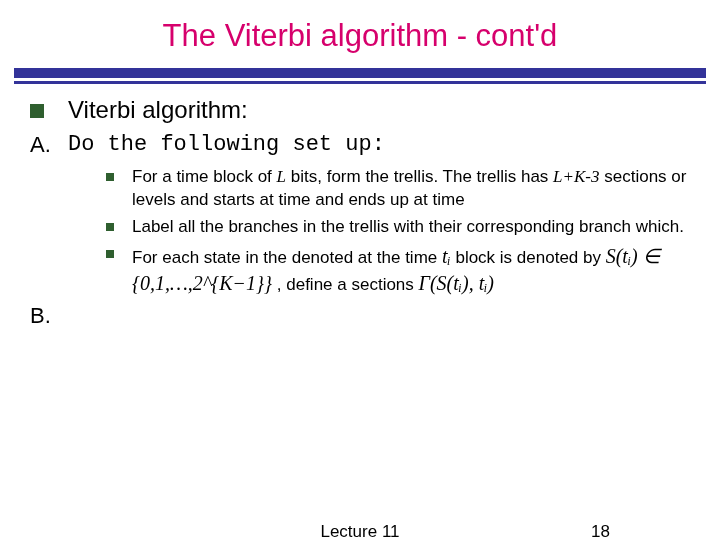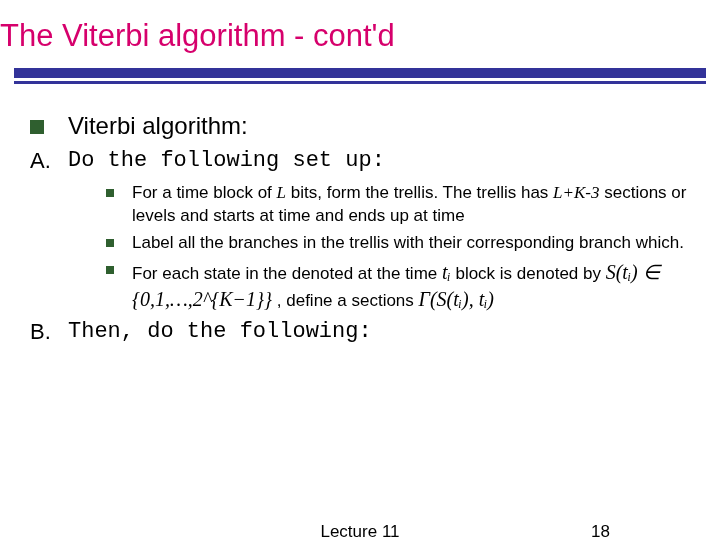--- a/index.html
+++ b/index.html
@@ -15,39 +15,39 @@
   .slide {
     position: relative;
     width: 720px;
     height: 540px;
     box-sizing: border-box;
   }
   .title {
     color: #d6006c;
     font-family: Verdana, Geneva, sans-serif;
     font-size: 31px;
-    text-align: left;
+    text-align: center;
     padding-top: 18px;
     font-weight: 400;
   }
   .rule-wrap {
     margin-top: 14px;
   }
   .rule-thick {
     height: 10px;
     background: #333399;
     margin: 0 14px;
   }
   .rule-thin {
     height: 3px;
     background: #333399;
     margin: 3px 14px 0 14px;
   }
   .body {
-    padding: 28px 30px 0 30px;
+    padding: 12px 30px 0 30px;
   }
   .row {
     display: flex;
     align-items: flex-start;
     margin-bottom: 8px;
   }
   .sq {
     width: 14px;
     height: 14px;
     background: #2f5f2f;
@@ -153,21 +153,20 @@
         <div class="sq-small"></div>
         <div class="sub-text">
           <span>For each state in the denoted at the time </span><span class="mathimg">tᵢ</span><span>  block is denoted by </span><span class="mathimg">S(tᵢ) ∈ {0,1,…,2^{K−1}}</span><span> , define a sections </span><span class="mathimg">Γ(S(tᵢ), tᵢ)</span>
         </div>
       </div>
 
     </div>
 
     <div class="row" style="margin-top:6px">
       <div class="label-col">B.</div>
-      <div class="h2">Then, do the following:</div>
     </div>
 
   </div>
 
   <div class="footer">
     <div class="lec">Lecture 11</div>
     <div class="pg">18</div>
   </div>
 
 </div>

